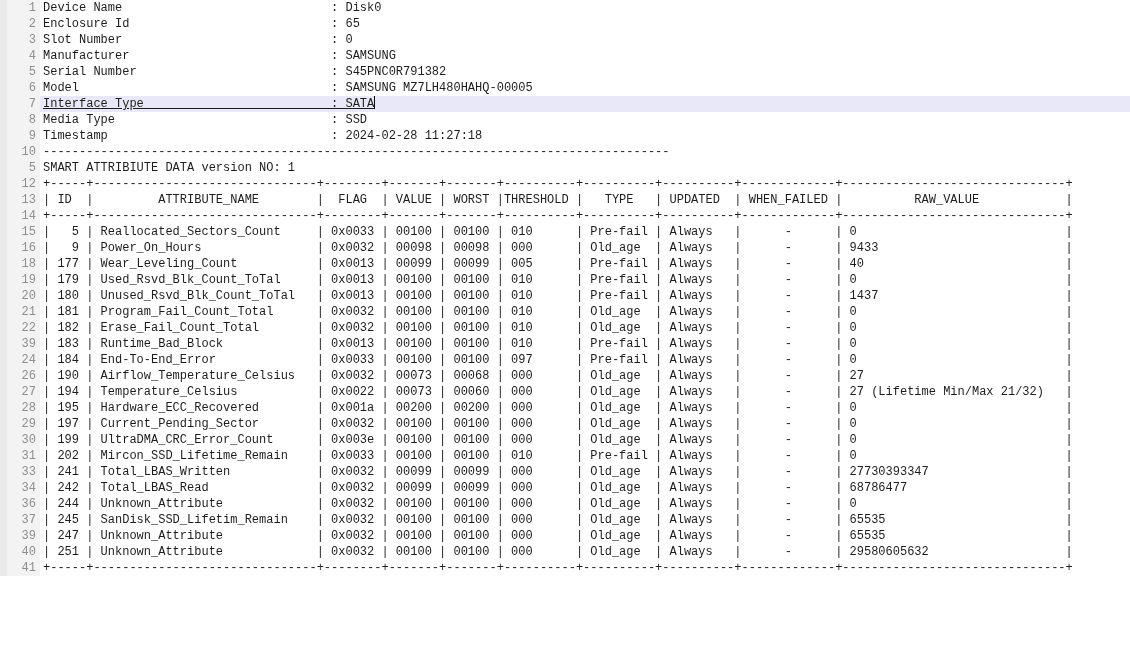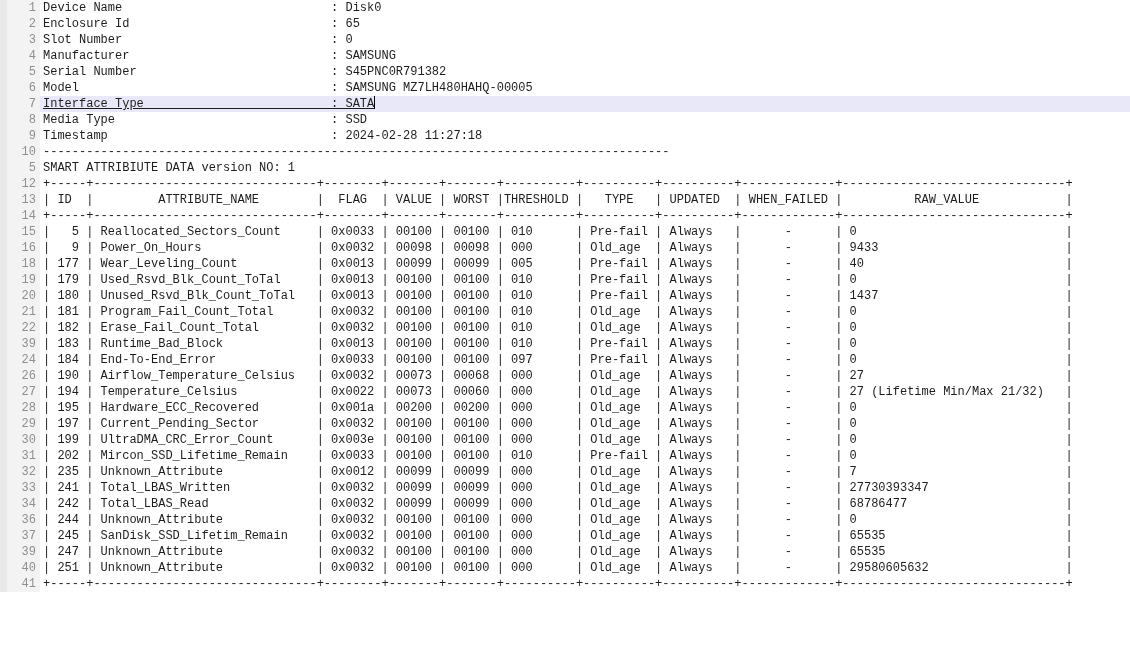--- a/index.html
+++ b/index.html
@@ -185,24 +185,20 @@
   <div class="line">
     <div class="gutter">30</div>
     <div class="text">| 199 | UltraDMA_CRC_Error_Count      | 0x003e | 00100 | 00100 | 000      | Old_age  | Always   |      -      | 0                             |</div>
   </div>
 
   <div class="line">
     <div class="gutter">31</div>
     <div class="text">| 202 | Mircon_SSD_Lifetime_Remain    | 0x0033 | 00100 | 00100 | 010      | Pre-fail | Always   |      -      | 0                             |</div>
   </div>
 
-  <div class="line">
-    <div class="gutter">32</div>
-    <div class="text">| 235 | Unknown_Attribute             | 0x0012 | 00099 | 00099 | 000      | Old_age  | Always   |      -      | 7                             |</div>
-  </div>
 
   <div class="line">
     <div class="gutter">33</div>
     <div class="text">| 241 | Total_LBAS_Written            | 0x0032 | 00099 | 00099 | 000      | Old_age  | Always   |      -      | 27730393347                   |</div>
   </div>
 
   <div class="line">
     <div class="gutter">34</div>
     <div class="text">| 242 | Total_LBAS_Read               | 0x0032 | 00099 | 00099 | 000      | Old_age  | Always   |      -      | 68786477                      |</div>
   </div>

